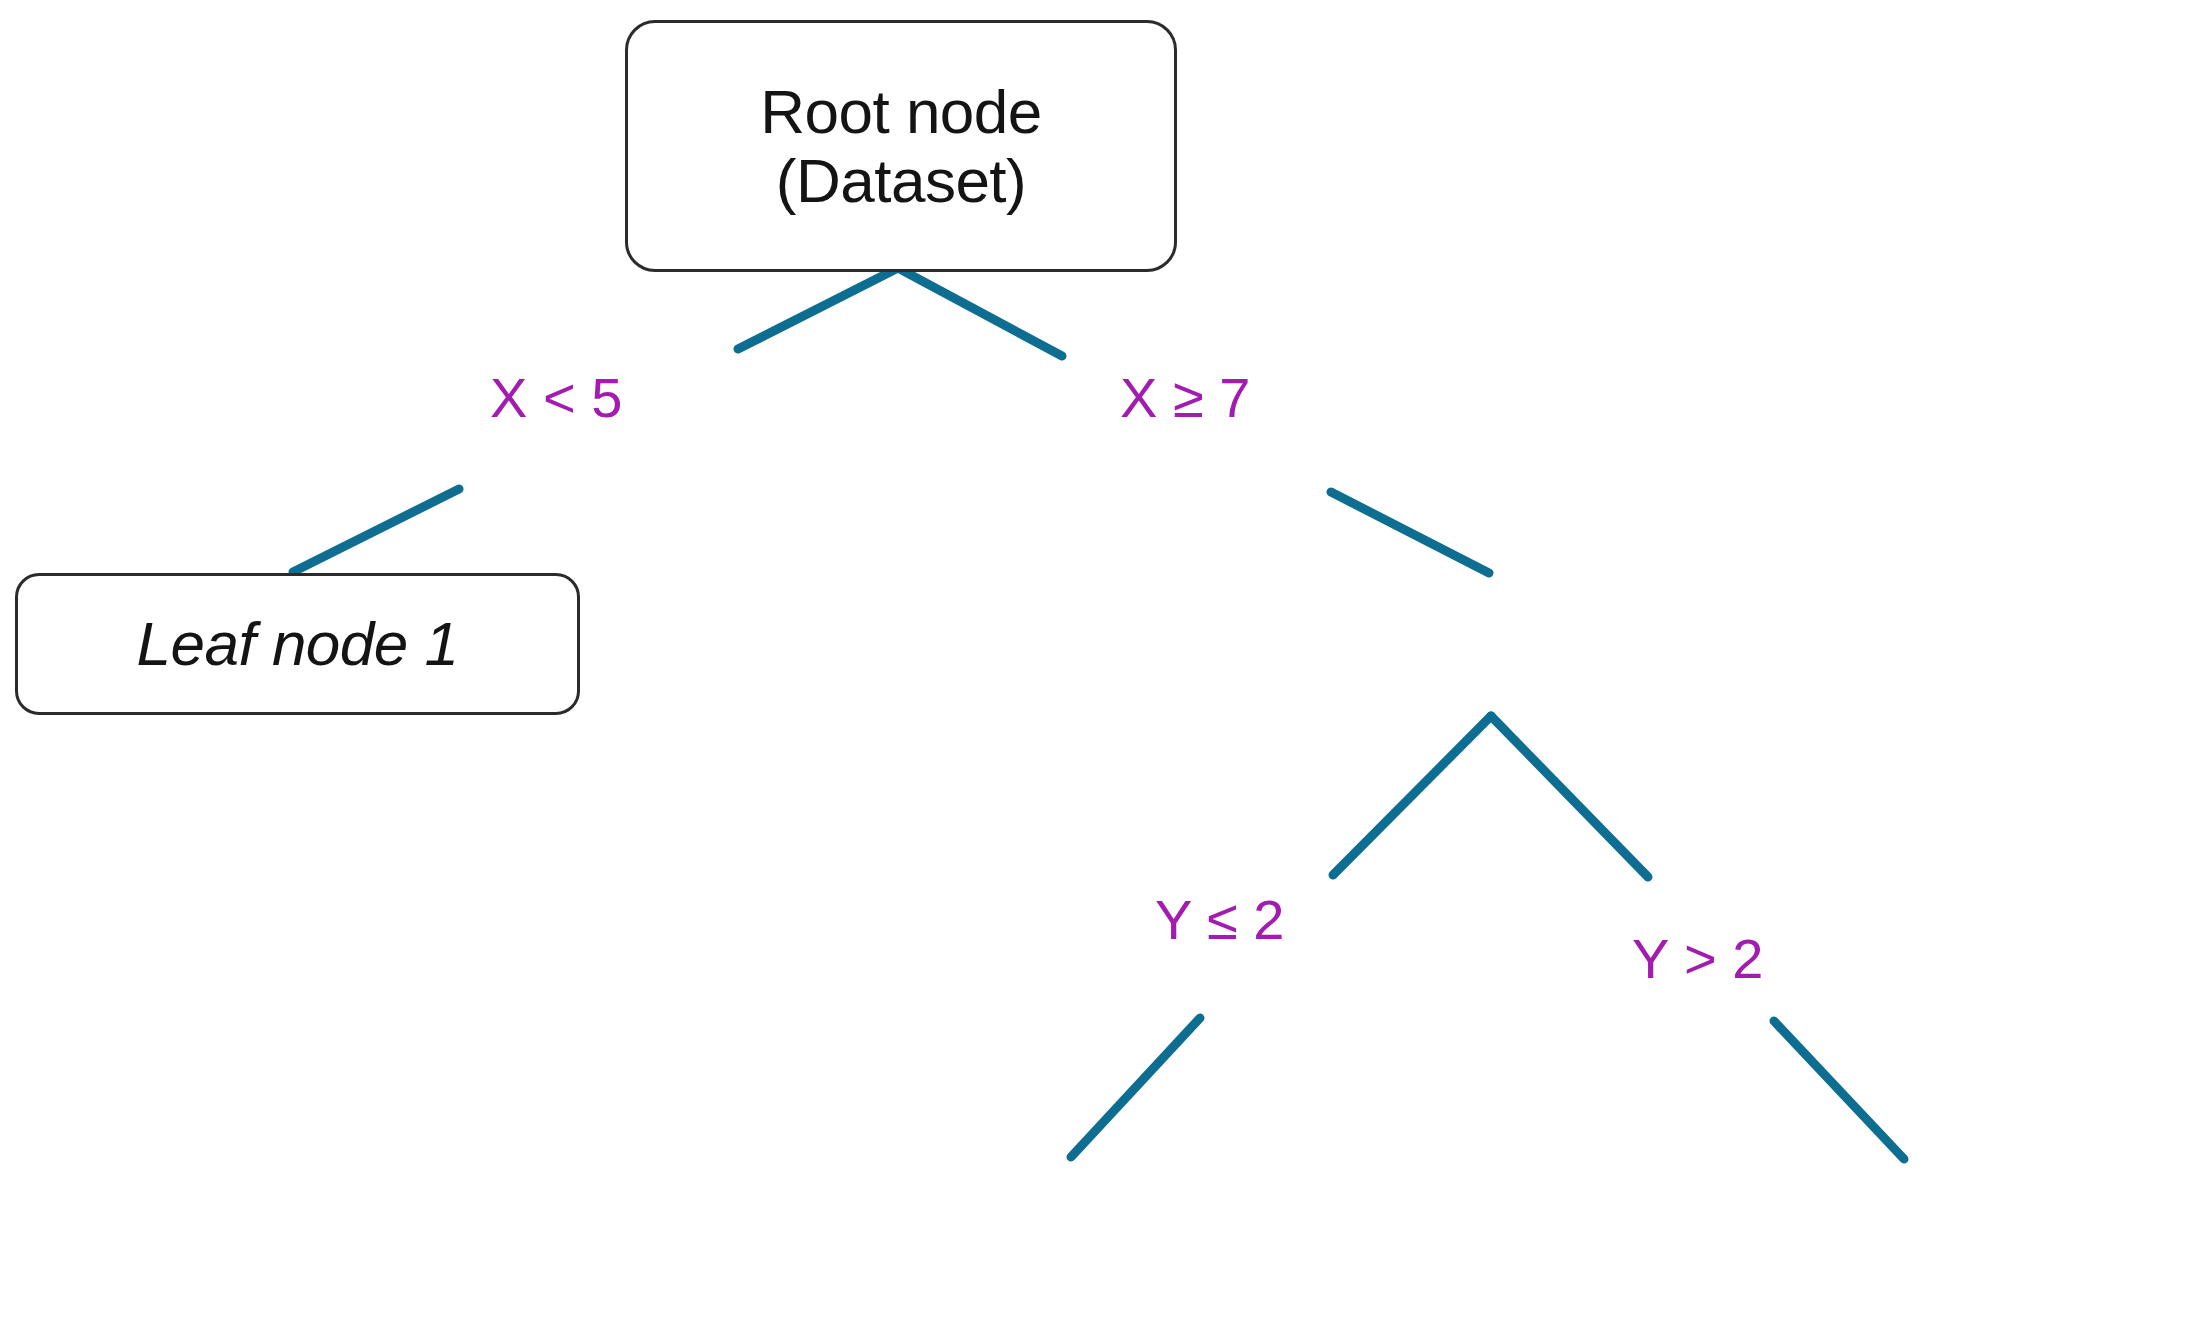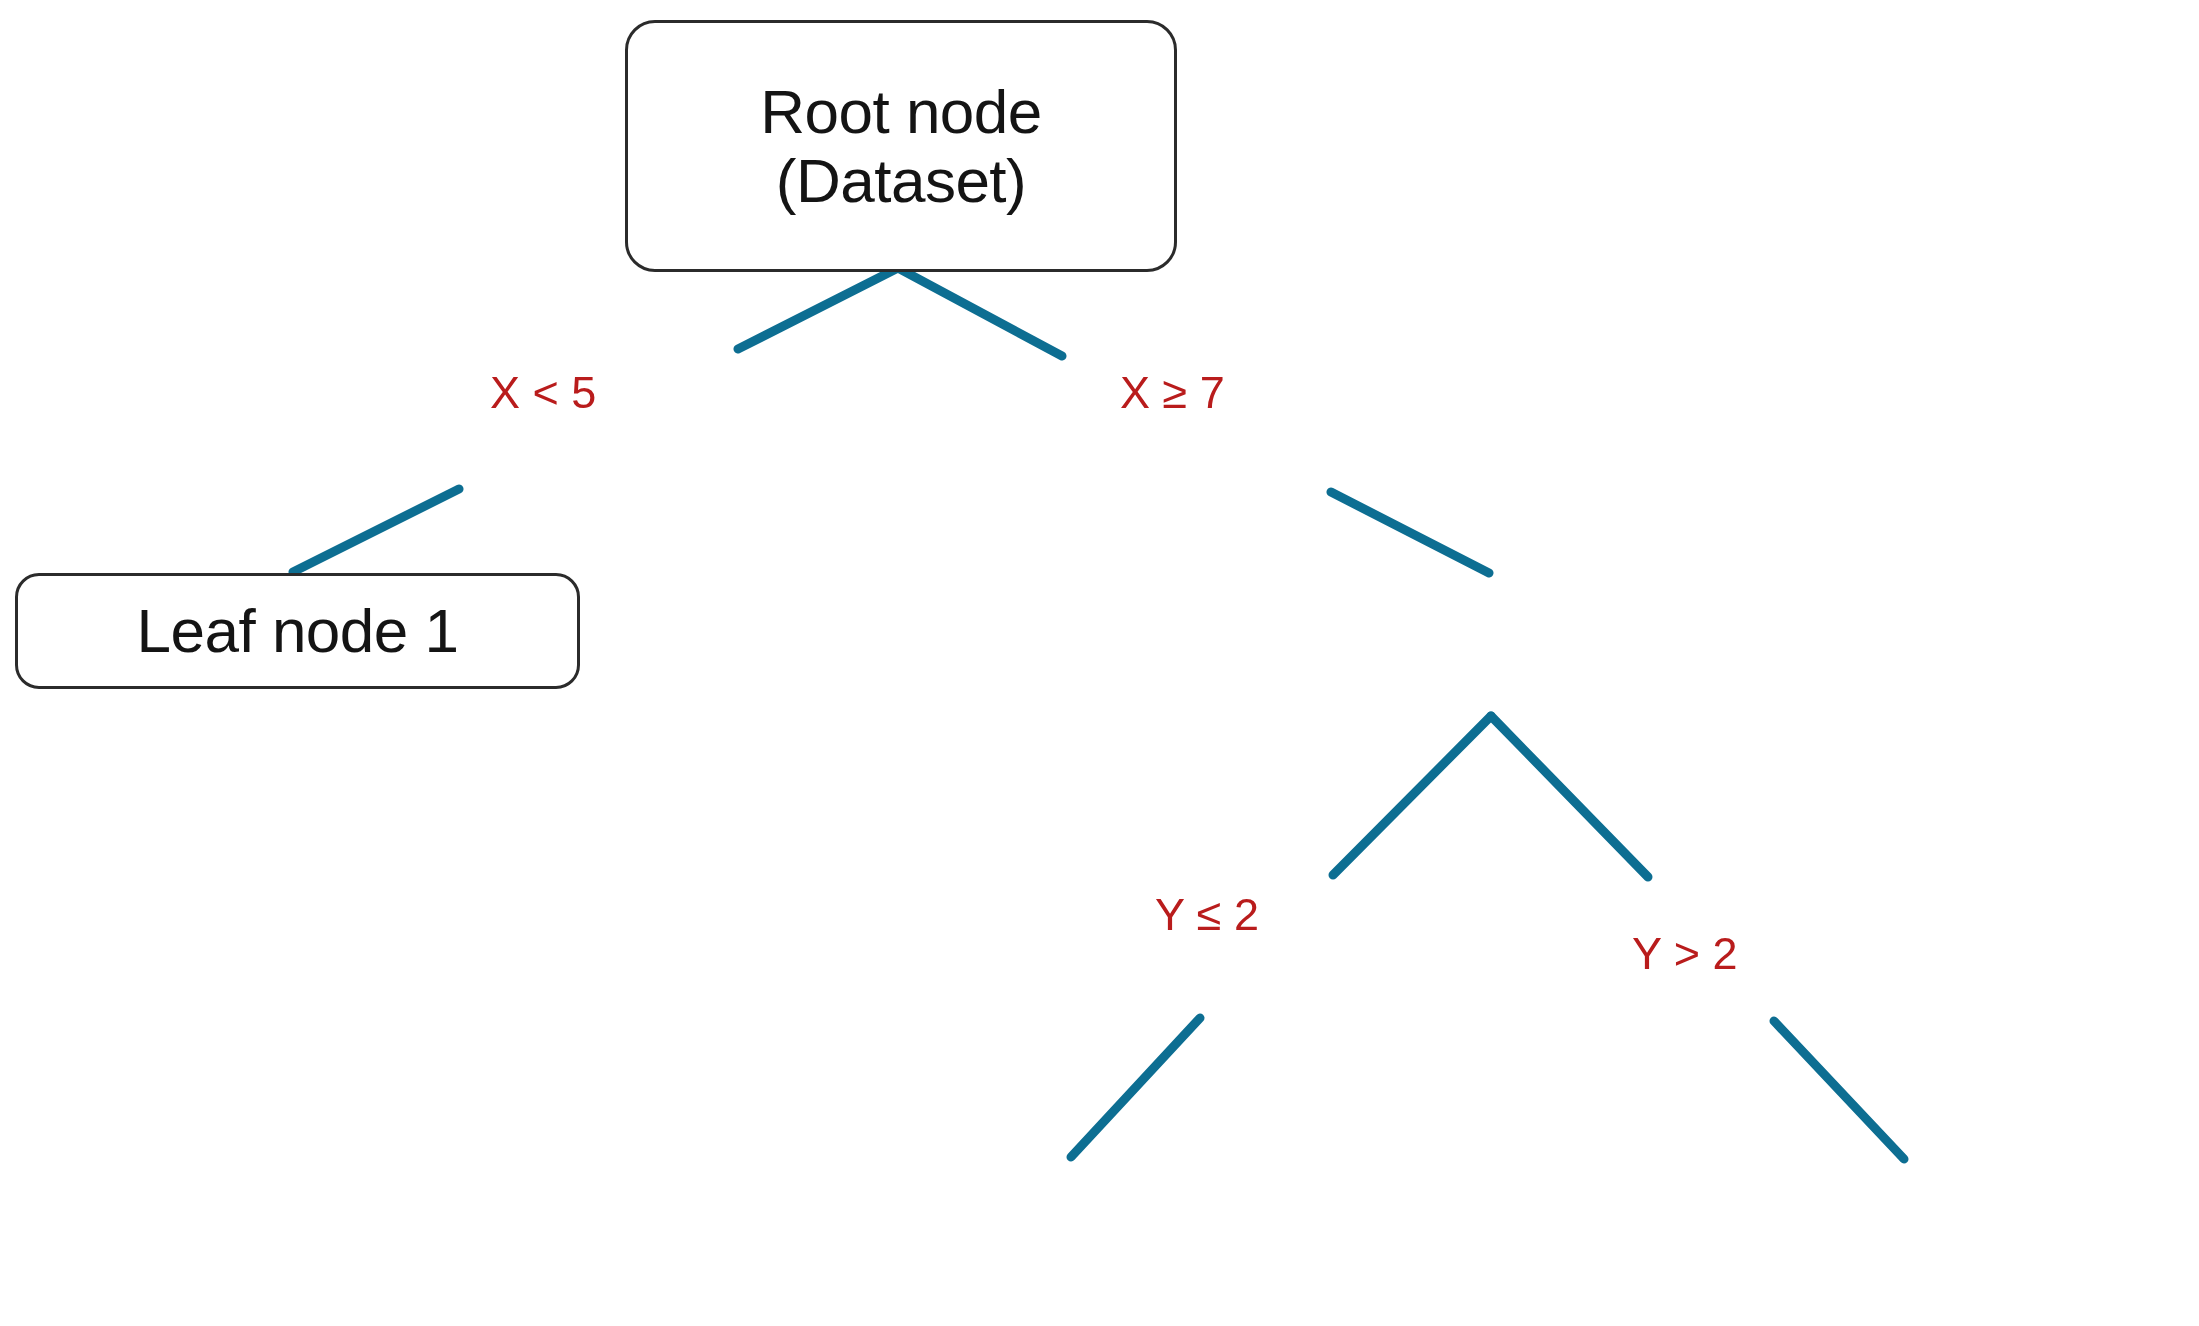--- a/index.html
+++ b/index.html
@@ -48,21 +48,22 @@
     left: 625px;
     top: 20px;
     width: 552px;
     height: 252px;
     border-radius: 30px;
   }
   .node-leaf1 {
     left: 15px;
     top: 573px;
     width: 565px;
-    height: 116px;
+    height: 142px;
+    font-style: italic;
   }
   .node-internal {
     left: 1215px;
     top: 573px;
     width: 562px;
     height: 142px;
   }
   .node-leaf2 {
     left: 795px;
     top: 1160px;
@@ -70,22 +71,22 @@
     height: 142px;
   }
   .node-leaf3 {
     left: 1624px;
     top: 1160px;
     width: 562px;
     height: 142px;
   }
   .edge-label {
     position: absolute;
-    color: #b91c1c;
-    font-size: 45px;
+    color: #a21caf;
+    font-size: 56px;
     line-height: 1;
     letter-spacing: 0px;
     white-space: nowrap;
     z-index: 3;
   }
   .lbl-xlt5  { left: 490px;  top: 370px; }
   .lbl-xge5  { left: 1120px; top: 370px; }
   .lbl-yle2  { left: 1155px; top: 892px; }
   .lbl-ygt2  { left: 1632px; top: 892px; margin-top: 39px; }
 </style>

